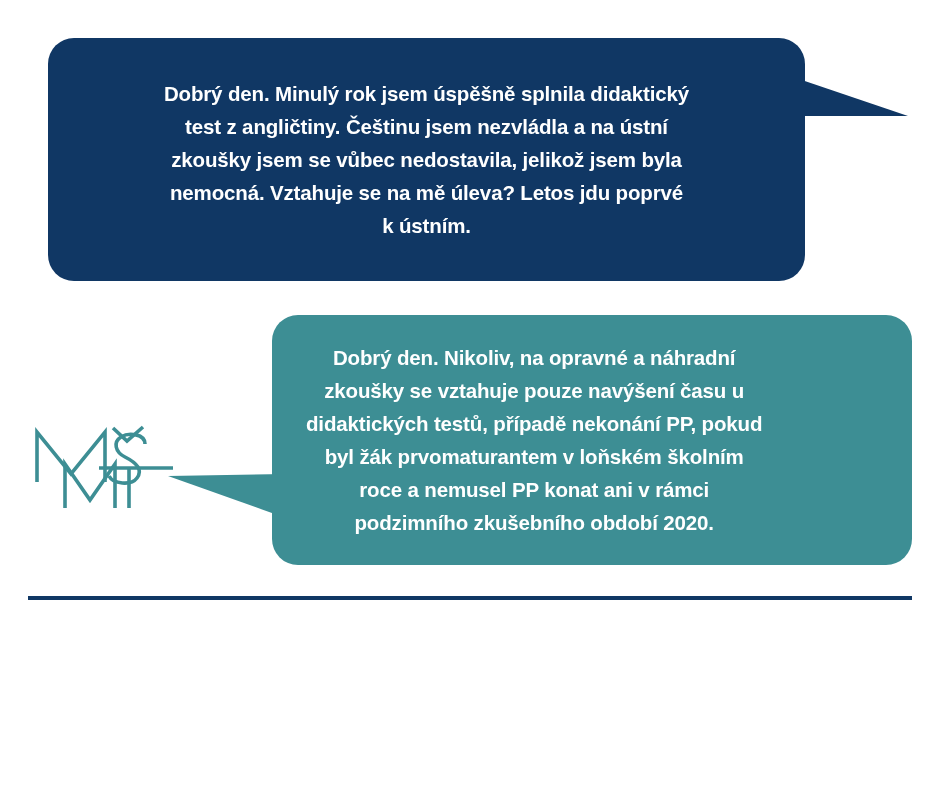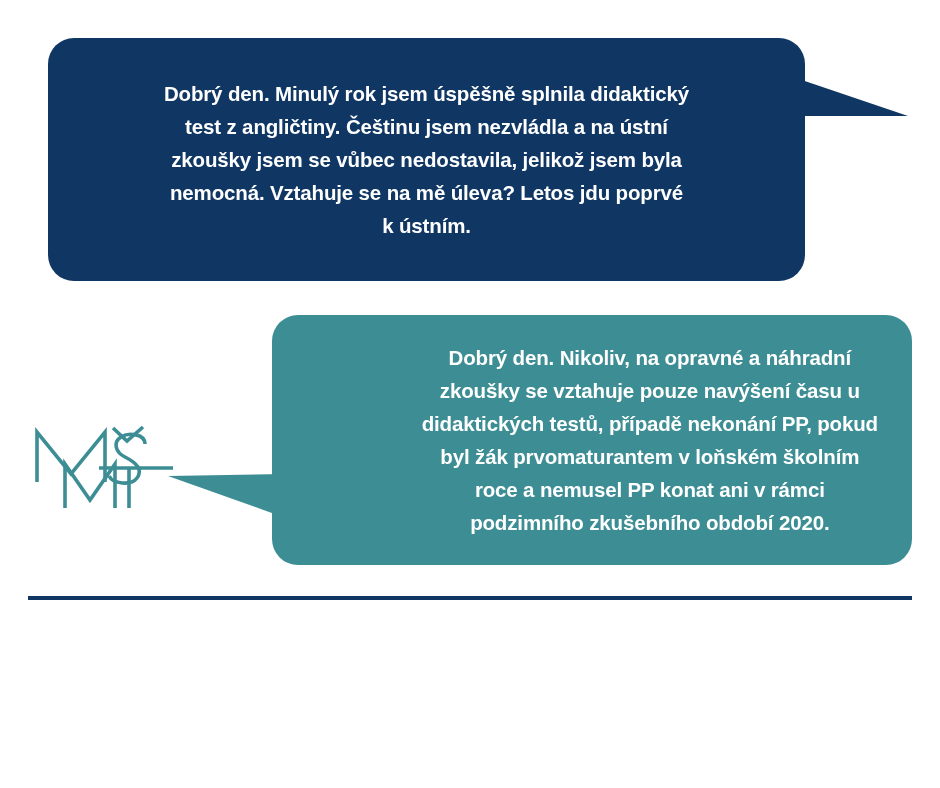--- a/index.html
+++ b/index.html
@@ -60,21 +60,21 @@
     position: absolute;
     left: 272px;
     top: 315px;
     width: 640px;
     height: 250px;
     background: #3D8E94;
     border-radius: 26px;
     box-sizing: border-box;
     display: flex;
     align-items: center;
-    justify-content: flex-end;
+    justify-content: flex-start;
   }
   .bubble-answer-tail {
     position: absolute;
     left: 166px;
     top: 474px;
     width: 120px;
     height: 46px;
     overflow: visible;
     pointer-events: none;
   }

